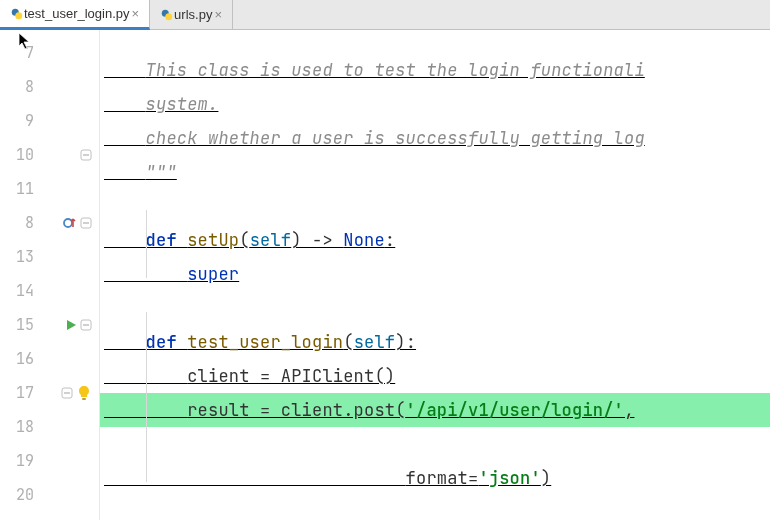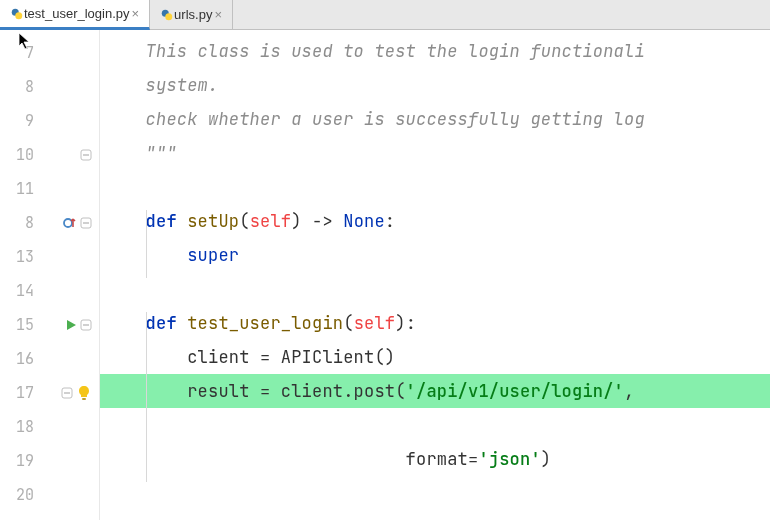--- a/index.html
+++ b/index.html
@@ -84,43 +84,44 @@
     padding-right: 4px;
   }
   .fold {
     width: 12px;
     height: 12px;
     color: #b8b8b8;
     stroke: #b8b8b8;
   }
   .code-area {
     flex: 1;
-    padding-top: 4px;
+    padding-top: 23px;
     position: relative;
     overflow: hidden;
+    text-decoration: underline;
   }
   .code-line {
     height: 34px;
     display: flex;
     align-items: center;
     white-space: pre;
     font-size: 17px;
     padding-left: 4px;
     letter-spacing: 0.2px;
   }
   .code-line.highlight {
     background: #86efac;
   }
   .cmt {
     color: #8c8c8c;
     font-style: italic;
   }
   .kw { color: #0033b3; font-weight: 500; }
   .fn { color: #7a5c00; }
-  .self { color: #ef4444; }
+  .self { color: #0369a1; }
   .builtin { color: #0033b3; }
   .str { color: #067d17; font-weight: 500; }
   .punct { color: #333; }
   .ident { color: #333; }
   .method-vert {
     position: absolute;
     left: 46px;
     width: 1px;
     background: #d8d8d8;
   }

